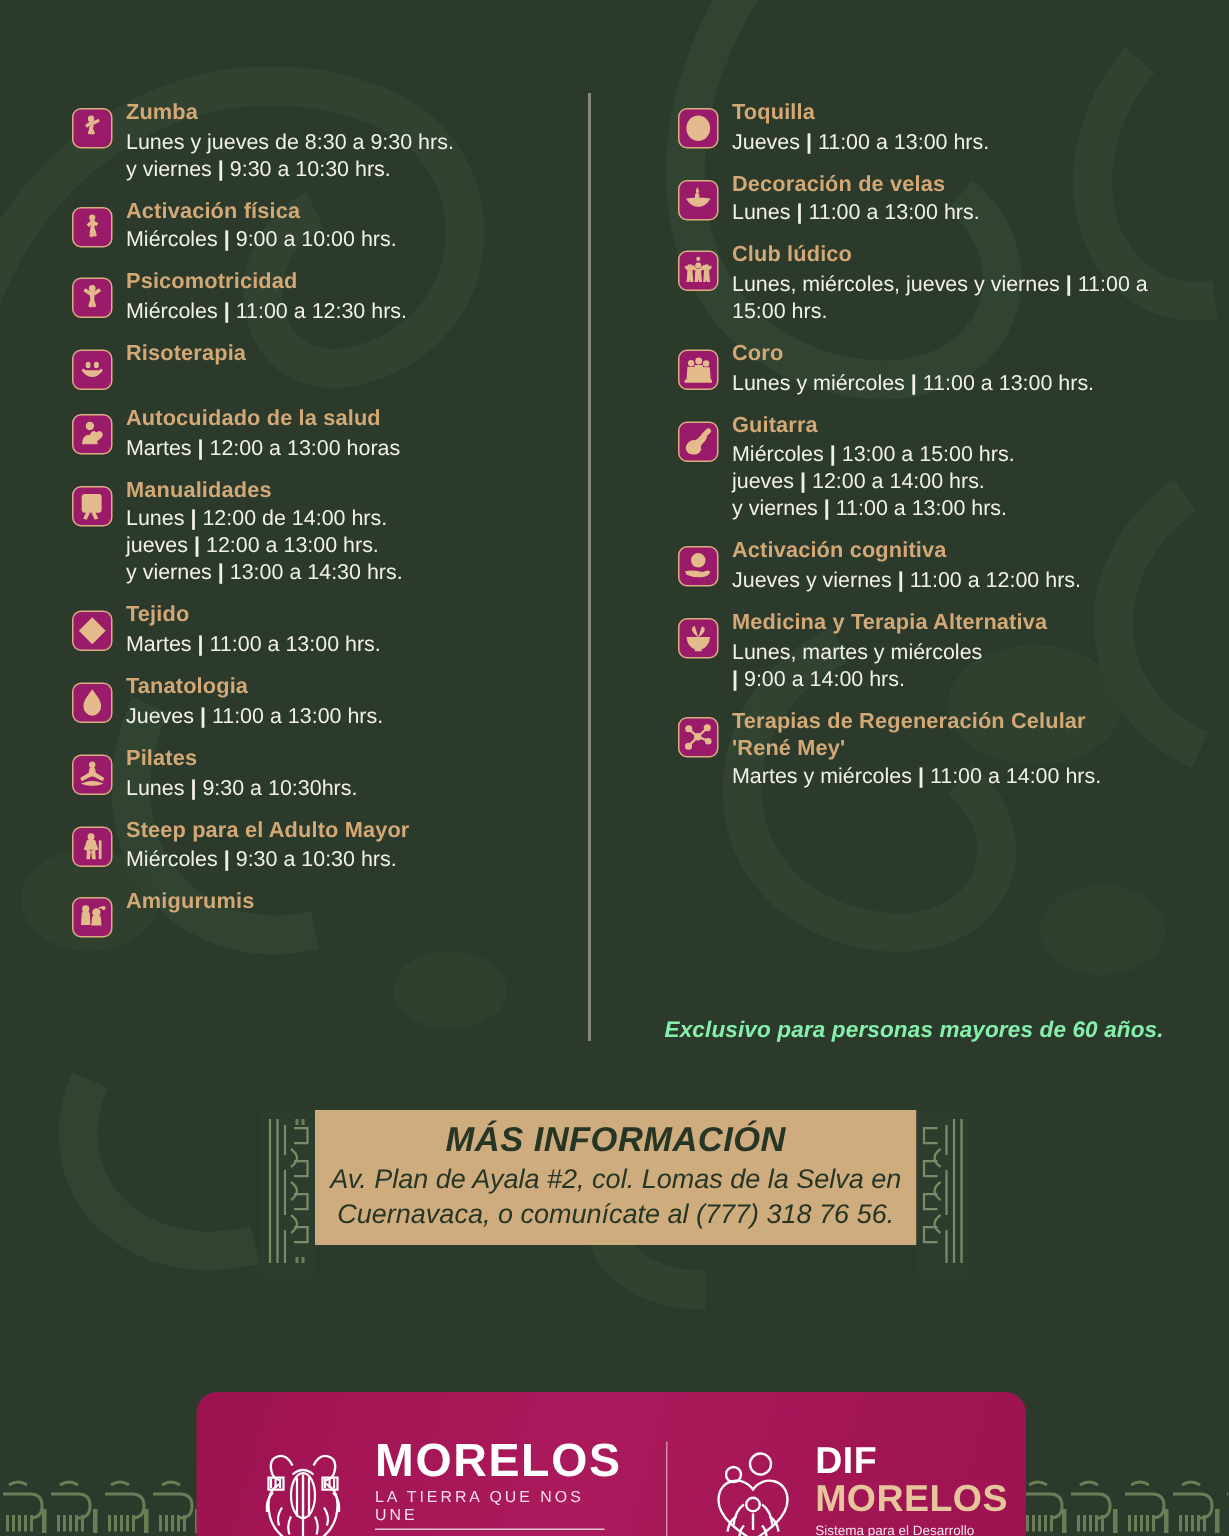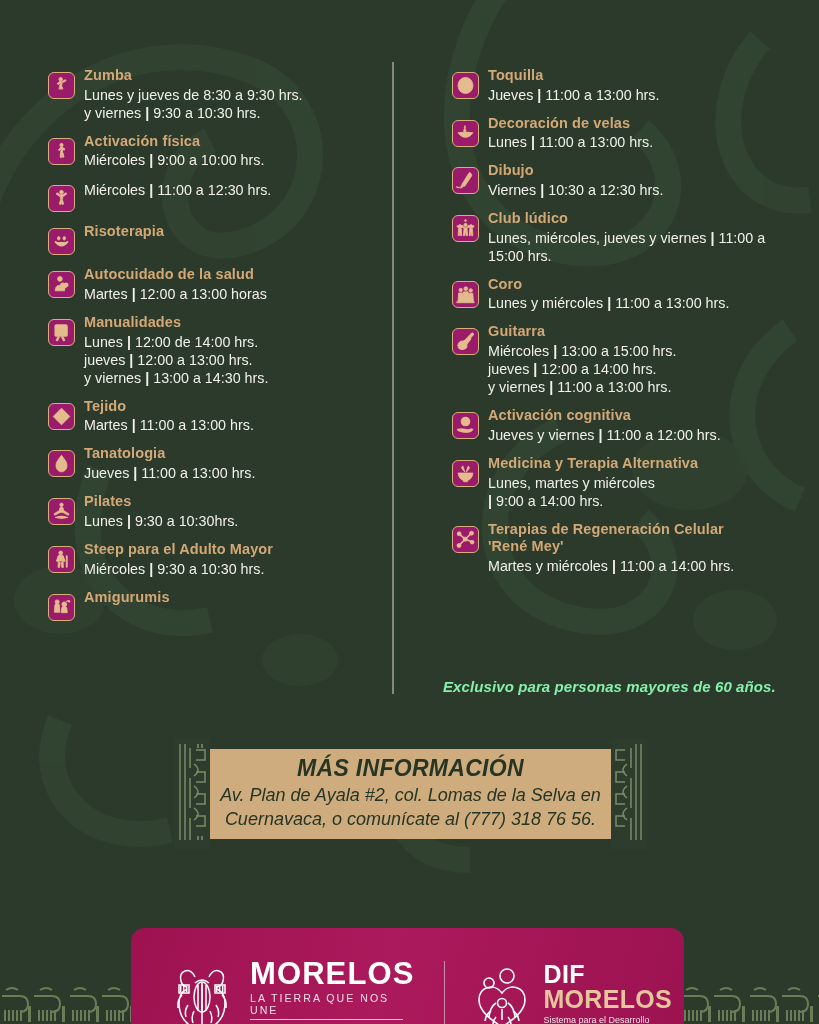--- a/index.html
+++ b/index.html
@@ -62,21 +62,21 @@
     position:absolute; z-index:3;
     left:443px; top:678px; width:360px;
     color:#86efac; font-style:italic; font-weight:bold;
     font-size:15px; letter-spacing:.1px;
   }
 
   
   #info-banner{
     position:absolute; z-index:3;
     left:174px; top:740px; width:473px; height:108px;
-    display:flex; align-items:center;
+    display:flex; align-items:flex-start;
   }
   .orn-side{
     width:36px; flex:0 0 36px;
     background:#2d3c2c;
     overflow:hidden;
   }
   #info-inner{
     flex:1 1 auto;
     background:#ceac7e;
     display:flex; flex-direction:column;
@@ -205,20 +205,21 @@
           <svg viewBox="0 0 24 24">
             <circle cx="12" cy="4" r="2.3"></circle>
             <rect x="10.6" y="6.6" width="2.8" height="6.4" rx="1"></rect>
             <path d="M10.4 7.4 L6.4 4.6 5.2 6.2 9.6 9.4 z"></path>
             <path d="M13.6 7.4 L17.6 4.6 18.8 6.2 14.4 9.4 z"></path>
             <path d="M11 13 l-1.8 6 2 .6 1.4 -5.6z"></path>
             <path d="M13 13 l1.8 6 -2 .6 -1.4 -5.6z"></path>
           </svg>
         </div>
         <div class="texts">
+          <div class="act-title">Psicomotricidad</div>
           <div class="act-sched">Miércoles <b>|</b> 11:00 a 12:30 hrs.</div>
         </div>
       </div>
       <div class="item">
         <div class="icon-box">
           <svg viewBox="0 0 24 24">
             <ellipse cx="8.5" cy="8" rx="1.6" ry="2.2"></ellipse>
             <ellipse cx="15.5" cy="8" rx="1.6" ry="2.2"></ellipse>
             <path d="M4.5 12.5 q7.5 9 15 0" fill="none" stroke-width="2.4" stroke-linecap="round"></path>
           </svg>
@@ -351,33 +352,20 @@
         <div class="icon-box">
           <svg viewBox="0 0 24 24">
             <path d="M11.2 2 q1.6 2.2 0 4.4 q-1.4 -2.2 0 -4.4 z"></path>
             <rect x="9.8" y="6.6" width="2.6" height="3.4" rx=".8"></rect>
             <path d="M2.5 11 q9.5 -1.6 19 0 q-4 6 -9.5 6 T2.5 11 z"></path>
           </svg>
         </div>
         <div class="texts">
           <div class="act-title">Decoración de velas</div>
           <div class="act-sched">Lunes <b>|</b> 11:00 a 13:00 hrs.</div>
-        </div>
-      </div>
-      <div class="item">
-        <div class="icon-box">
-          <svg viewBox="0 0 24 24">
-            <path d="M17.5 1.8 q3 1.6 2.2 4.4 L11 19.4 7.4 17 16 3 q.6 -1 1.5 -1.2 z"></path>
-            <path d="M7 17.6 l-1.4 4.2 4 -2.2 z"></path>
-            <path d="M4.5 20.5 q-3 1.4 -3.5 -.8" fill="none" stroke-width="1.4" stroke-linecap="round"></path>
-          </svg>
-        </div>
-        <div class="texts">
-          <div class="act-title">Dibujo</div>
-          <div class="act-sched">Viernes  <b>|</b> 10:30 a 12:30 hrs.</div>
         </div>
       </div>
       <div class="item">
         <div class="icon-box">
           <svg viewBox="0 0 24 24">
             <circle cx="12" cy="2" r="1.2"></circle>
             <circle cx="5" cy="9" r="1.9"></circle>
             <path d="M3.4 12 h3.2 l.7 9 -1.5 0 -.8 -5 -.8 5 -1.5 0 z"></path>
             <path d="M3.4 11.6 L1 9 1.8 8.2 4 10.6z M6.6 11.6 L9 9 8.2 8.2 6 10.6z"></path>
             <circle cx="12" cy="7.6" r="2.1"></circle>

